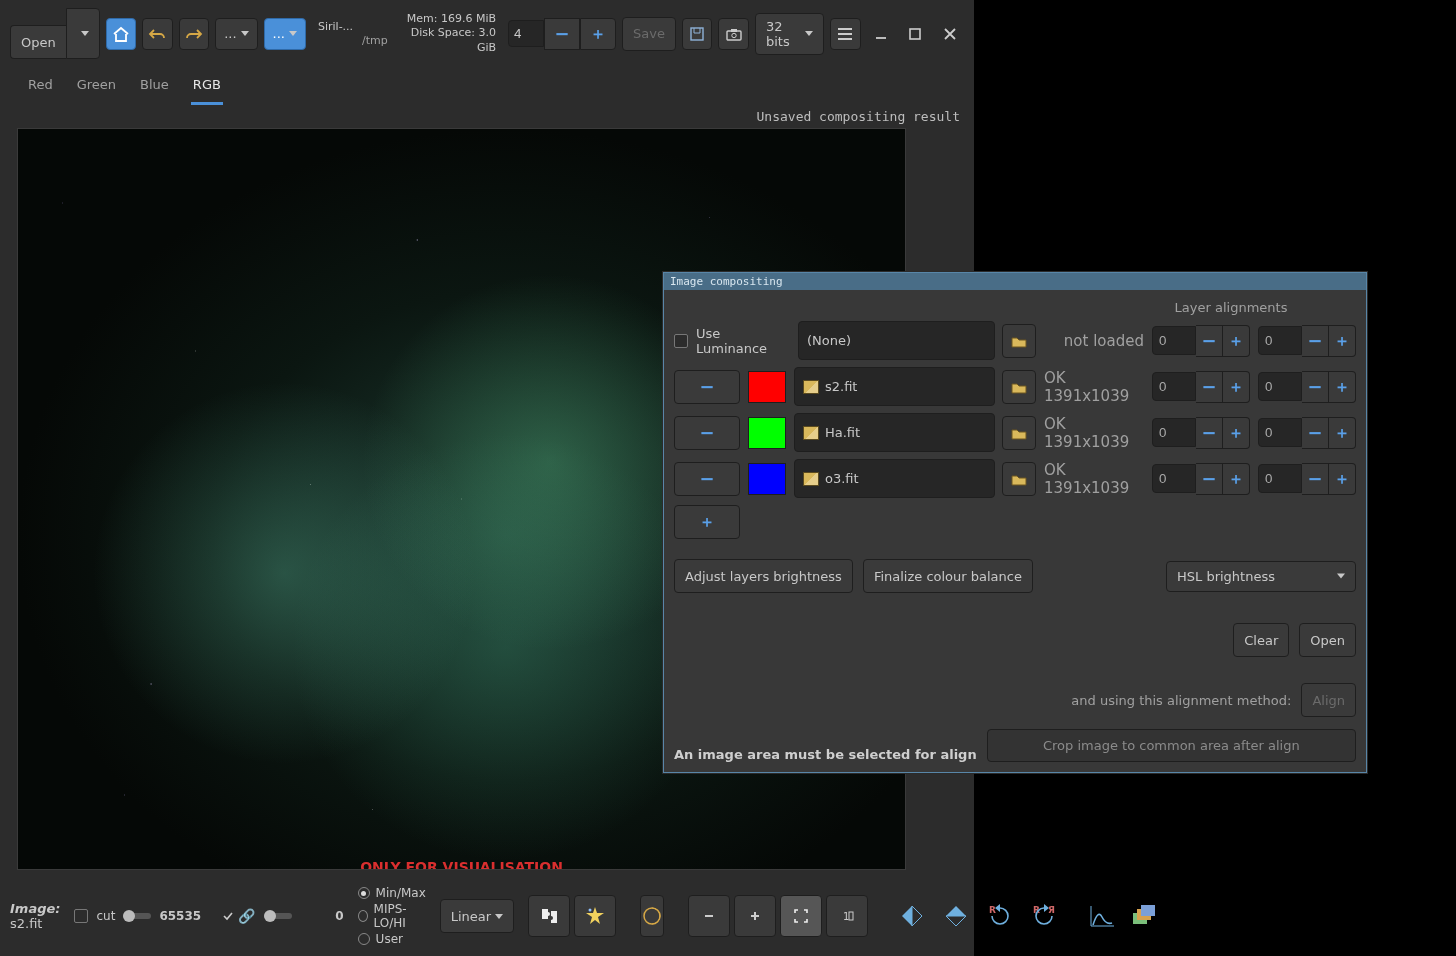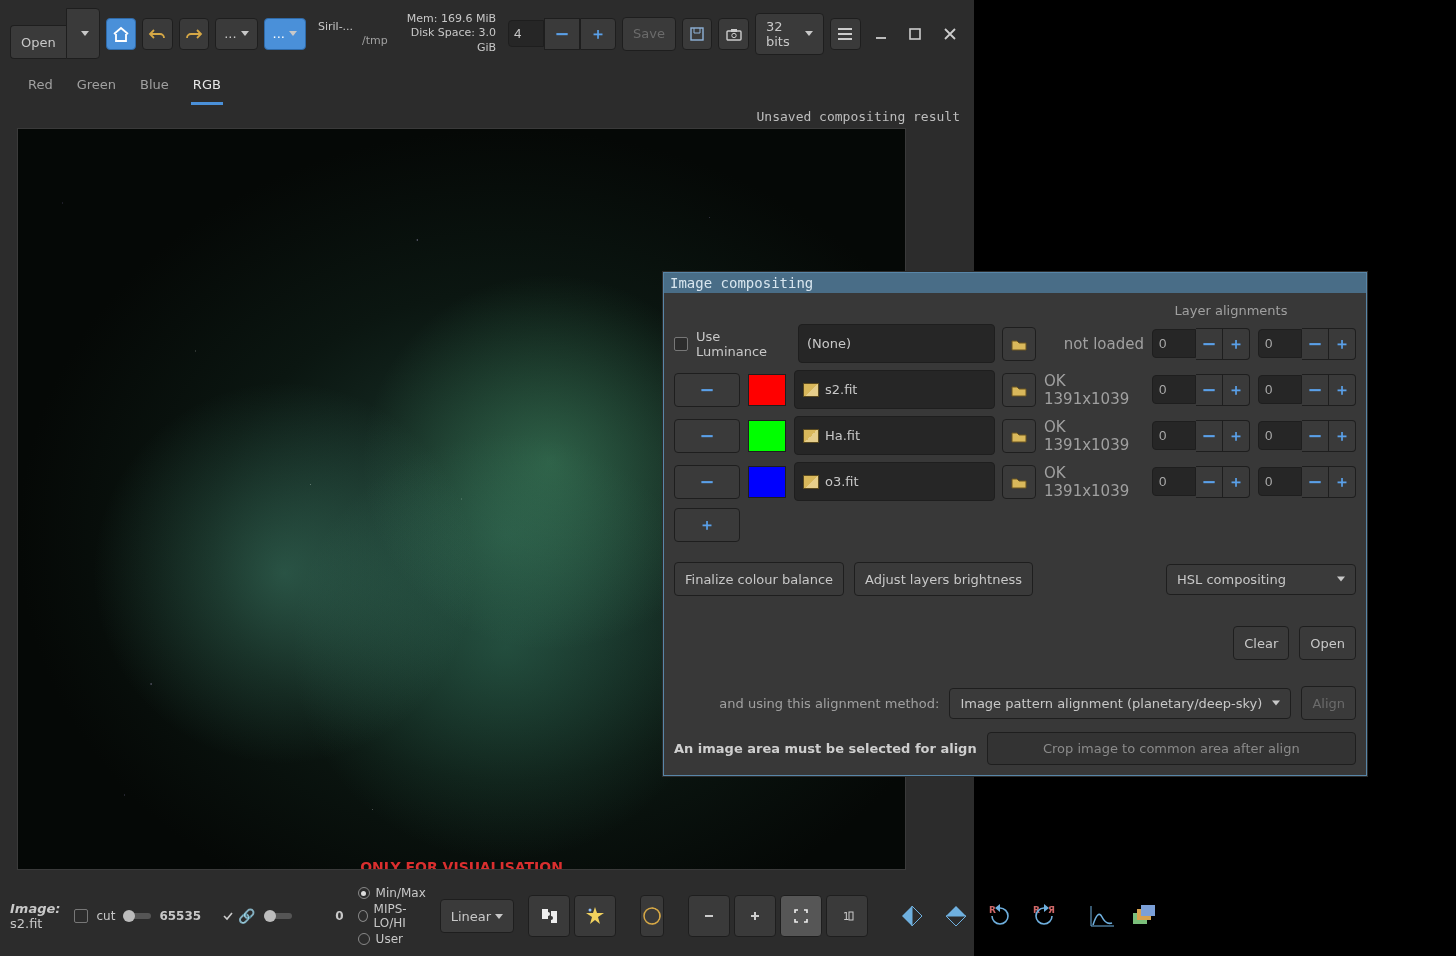--- a/index.html
+++ b/index.html
@@ -81,21 +81,21 @@
   .radio-group{display:flex; flex-direction:column; gap:2px; font-size:12px;}
   .radio-row{display:flex; align-items:center; gap:6px;}
   .radio{width:10px;height:10px;border:1px solid #888;border-radius:50%; display:inline-flex;align-items:center;justify-content:center;}
   .radio.checked::after{content:"";width:5px;height:5px;background:#ddd;border-radius:50%;}
   .sq-icon{width:40px;height:40px;border:1px solid var(--border);background:var(--bg-btn);border-radius:4px;display:flex;align-items:center;justify-content:center;}
   
   svg{display:block;}
 
   
   .dialog{position:absolute; top:272px; left:663px; width:702px; background:#383838; border:1px solid var(--dialog-border); box-shadow:0 0 0 1px #2b2b2b; z-index:50;}
-  .dialog-title{background:#496d87; color:#d8e6ef; font-family:monospace; font-size:14px; padding:2px 6px;}
+  .dialog-title{background:#496d87; color:#d8e6ef; font-family:monospace; font-size:11px; padding:2px 6px;}
   .dialog-body{padding:10px 10px 10px 10px; background:#383838;}
   .dlg-h1{text-align:center; font-weight:bold; color:#c8c8c8; font-size:14px; margin:4px 0 18px;}
   .align-header{text-align:center; color:var(--fg-dim); font-size:13px; padding-bottom:6px;}
   .row{display:flex; align-items:center; gap:8px; margin-bottom:7px;}
   .chk{width:12px;height:12px;border:1px solid #777;background:#2c2c2c;border-radius:2px;flex:none;}
   .color-swatch{width:36px;height:30px;flex:none;border:1px solid var(--border);}
   .file-combo{flex:1; display:flex; align-items:center; gap:6px; background:var(--bg-darker); border:1px solid var(--border); border-radius:4px; padding:11px 8px;}
   .file-combo .imgico{width:14px;height:12px;background:linear-gradient(135deg,#d9b85b 0 50%,#e6ce8b 50% 100%); border:1px solid #5a4a1f;}
   .folder-btn{width:32px;height:32px; background:var(--bg-btn); border:1px solid var(--border); border-radius:4px; display:flex;align-items:center;justify-content:center; flex:none; margin-left:-1px;}
   .status-txt{width:100px; color:var(--fg-dim); font-size:15px; text-align:left; flex:none;}
@@ -104,21 +104,21 @@
   .num-stepper .m,.num-stepper .p{width:26px;height:30px; background:var(--bg-btn); border:1px solid var(--border); display:flex;align-items:center;justify-content:center; color:var(--accent-bright); cursor:pointer; border-left:0;}
   .num-stepper .p{border-radius:0 4px 4px 0;}
   .wide-minus{width:64px;height:32px;background:var(--bg-btn);border:1px solid var(--border);border-radius:4px;display:flex;align-items:center;justify-content:center;flex:none;}
   .wide-plus{width:64px;height:32px;background:var(--bg-btn);border:1px solid var(--border);border-radius:4px;display:flex;align-items:center;justify-content:center;flex:none;}
   .dlg-btnrow{display:flex; align-items:center; gap:10px; margin-top:20px;}
   .select{background:var(--bg-btn);border:1px solid var(--border);border-radius:4px;padding:7px 28px 7px 10px; position:relative; color:var(--fg); cursor:pointer;}
   .select::after{content:""; position:absolute; right:10px; top:50%; transform:translateY(-50%); border-left:4px solid transparent;border-right:4px solid transparent;border-top:5px solid var(--fg);}
   .dlg-flex-spacer{flex:1;}
   .align-row{display:flex; align-items:center; gap:10px; margin-top:26px;}
   .align-label{flex:1; text-align:right; color:var(--fg-dim);}
-  .warn-row{display:flex; align-items:center; gap:10px; margin-top:12px;}
+  .warn-row{display:flex; align-items:flex-end; gap:10px; margin-top:12px;}
   .warn-text{color:#cfcfcf; font-weight:bold;}
   .crop-btn{flex:1; text-align:center; padding:8px; color:#8b8b8b; border:1px solid var(--border); border-radius:4px; background:#333;}
   .minus-glyph{color:var(--accent-bright); font-weight:bold; font-size:18px; line-height:0;}
   .plus-glyph{color:var(--accent-bright); font-weight:bold; font-size:16px; line-height:0;}
   .chk.sm{width:12px;height:12px;}
   .link-icon{font-size:14px;}
 </style>
 </head>
 <body>
 
@@ -501,34 +501,33 @@
         </div>
     </div>
 
     <div class="row">
       <div class="wide-plus">
           <span class="plus-glyph">＋</span>
         </div>
     </div>
 
     <div class="dlg-btnrow">
+      <div class="btn">Adjust layers brightness</div>
       <div class="btn">Finalize colour balance</div>
-      <div class="btn">Adjust layers brightness</div>
       <div class="dlg-flex-spacer"></div>
-      <div class="select" style="width:150px;">HSL compositing</div>
+      <div class="select" style="width:150px;">HSL brightness</div>
     </div>
 
     <div class="dlg-btnrow" style="justify-content:flex-end; margin-top:30px;">
       <div class="btn">Clear</div>
       <div class="btn">Open</div>
     </div>
 
     <div class="align-row">
       <div class="align-label">and using this alignment method:</div>
-      <div class="select">Image pattern alignment (planetary/deep-sky)</div>
       <div class="btn disabled">Align</div>
     </div>
 
     <div class="warn-row">
       <div class="warn-text">An image area must be selected for align</div>
       <div class="crop-btn">Crop image to common area after align</div>
     </div>
   </div>
 </div>
 

